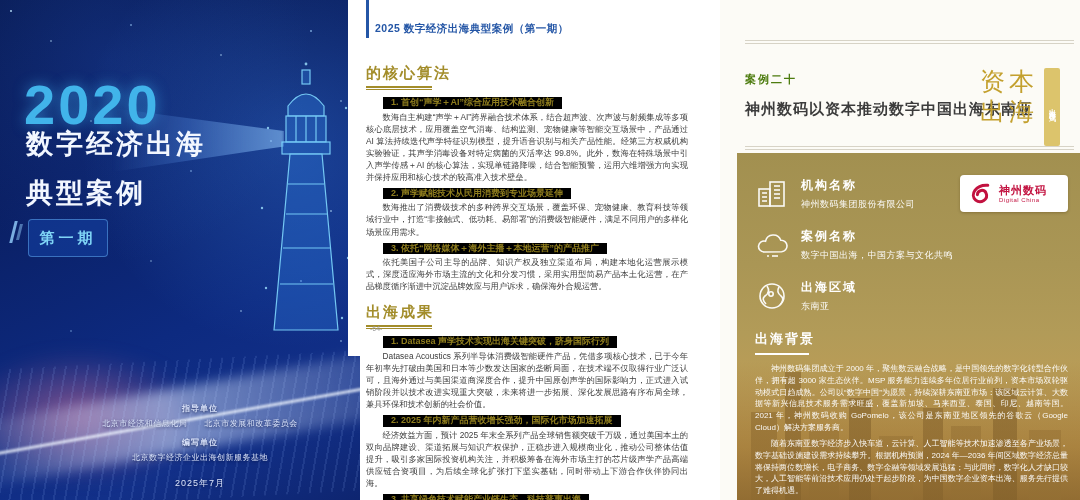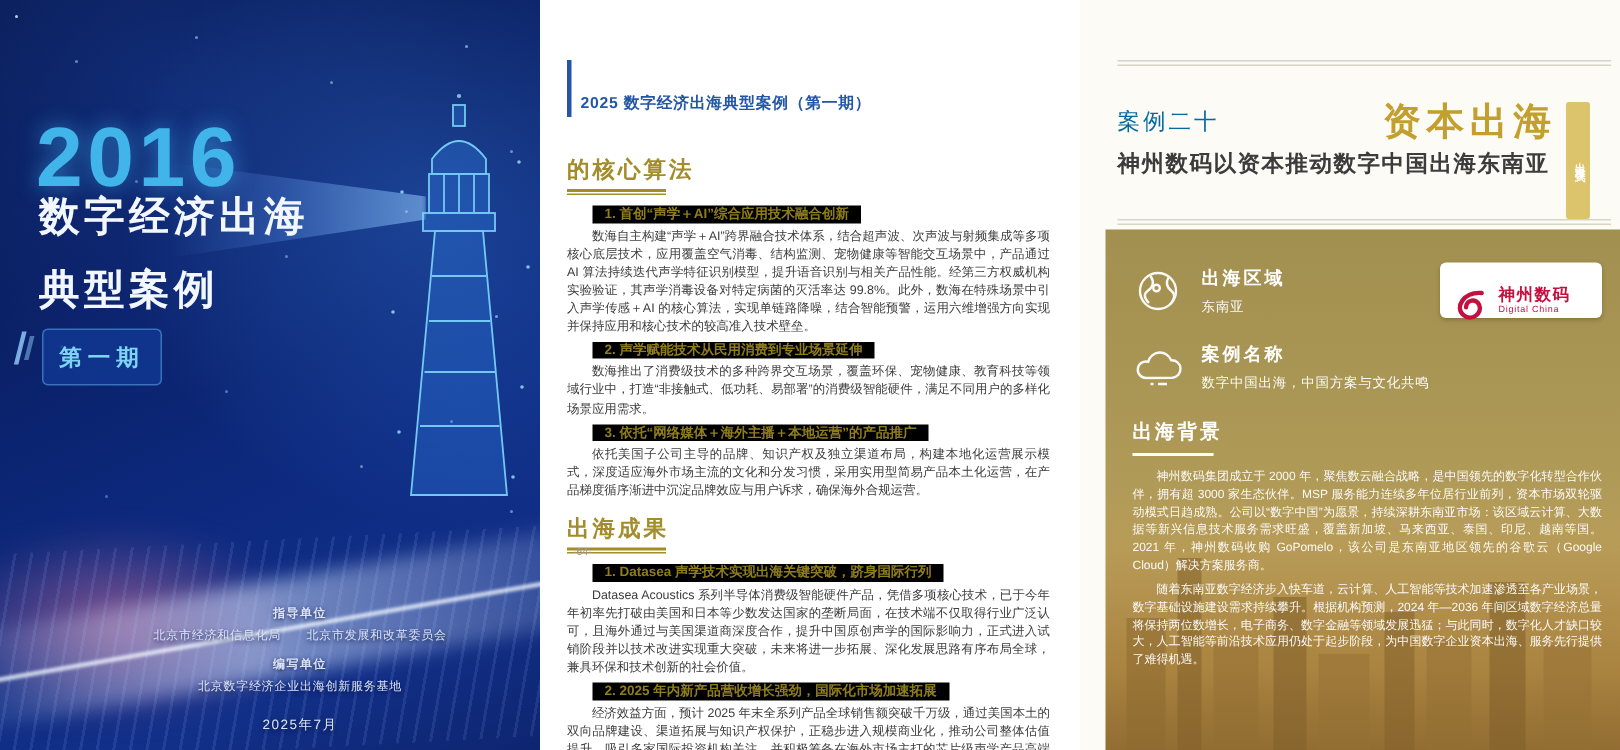--- a/index.html
+++ b/index.html
@@ -44,40 +44,40 @@
            filter:blur(6px); }
   .swoosh2 { position:absolute; left:-30px; top:418px; width:440px; height:3px; transform:rotate(-10deg);
            background:rgba(240,246,255,.8); filter:blur(1px); }
   .cover-footer { position:absolute; left:0; right:0; bottom:10px; text-align:center; color:#dbe4fb; z-index:5;
            text-shadow:0 1px 3px rgba(5,15,60,.8);margin-left:40px; }
   .cf-label { font-size:8px; font-weight:bold; margin-top:8px; letter-spacing:1px; }
   .cf-org   { font-size:8px; margin-top:4px; letter-spacing:.5px; }
   .cf-date  { font-size:9px; font-weight:normal; margin-top:14px; letter-spacing:1px; }
 
   
-  .mid { position:absolute; left:360px; top:0; width:360px; height:356px; background:#ffffff;margin-top:40px; }
+  .mid { position:absolute; left:348px; top:0; width:360px; height:356px; background:#ffffff; }
   .mid-vline { position:absolute; left:18px; top:0; width:3px; height:38px; background:#2456a6; }
   .mid-header { position:absolute; left:27px; top:22px; font-size:10.5px; font-weight:bold; color:#2456a6; letter-spacing:.5px; }
   .mid-content { position:absolute; left:18px; right:20px; top:64px; }
   .gold-h { font-size:15px; font-weight:bold; color:#a38d2b; letter-spacing:2px; }
   .gold-h.second { margin-top:11px; }
   .gold-rule { width:66px; height:4px; border-top:2px solid #a38d2b; border-bottom:1px solid #a38d2b; margin:3px 0 7px; }
   .sub { display:table; margin:5px 0 2px 17px; padding:0 8px; font-size:9px; font-weight:bold;
          color:#8f7d1d; background:#000000; line-height:1.3; }
   .para { font-size:8.3px; line-height:1.45; color:#3c3c3c; text-align:justify; text-indent:2em; margin-bottom:1px; }
   .pageno { position:absolute; left:22px; bottom:24px; font-size:7px; color:#9a9a9a; }
 
   
   .case { position:absolute; left:720px; top:0; width:360px; height:500px; background:#fcfbf6; }
   .rule2 { position:absolute; left:25px; right:6px; height:4px; border-top:1px solid #d7d3c6; border-bottom:1px solid #d7d3c6; }
   .rule2.top { top:40px; } .rule2.bottom { top:146px; }
-  .case-label { position:absolute; left:25px; top:72px; font-size:15px; font-weight:normal; color:#0369a1; letter-spacing:2px; }
+  .case-label { position:absolute; left:25px; top:72px; font-size:11px; font-weight:bold; color:#4d7c0f; letter-spacing:2px; }
   .case-title { position:absolute; left:25px; top:100px; font-size:15px; font-weight:bold; color:#3c3c3c; letter-spacing:1px; }
-  .mode-tag { position:absolute; right:42px; top:66px; display:flex; flex-direction:row; align-items:flex-end;
-              font-size:25px; line-height:1.2; font-weight:bold; color:#c3a02e; letter-spacing:4px; }
+  .mode-tag { position:absolute; right:42px; top:66px; display:flex; flex-direction:column; align-items:flex-end;
+              font-size:25px; line-height:1.2; font-weight:normal; color:#c3a02e; letter-spacing:4px; }
   .mode-ribbon { position:absolute; right:20px; top:68px; width:16px; height:78px; background:#dcc46c; border-radius:2px;
               display:flex; align-items:center; justify-content:center; }
   .mode-ribbon span { writing-mode:vertical-rl; font-size:7px; color:#fff; letter-spacing:2px; font-weight:bold; }
   .card { position:absolute; left:17px; right:0; top:153px; bottom:0; overflow:hidden;
           background:linear-gradient(180deg,#a29050 0%, #aa9655 32%, #b29b58 52%, #bd9d56 70%, #c59c50 85%, #b78e49 100%); }
   .city { position:absolute; left:0; right:0; bottom:0; height:185px;
           background:
            linear-gradient(rgba(141,106,48,.55),rgba(141,106,48,.55)) 14px bottom/26px 88px no-repeat,
            linear-gradient(rgba(130,96,42,.55),rgba(130,96,42,.55)) 48px bottom/16px 128px no-repeat,
            linear-gradient(rgba(146,110,50,.5),rgba(146,110,50,.5)) 72px bottom/30px 70px no-repeat,
@@ -87,21 +87,21 @@
            linear-gradient(rgba(147,111,51,.5),rgba(147,111,51,.5)) 214px bottom/30px 74px no-repeat,
            linear-gradient(rgba(127,94,41,.55),rgba(127,94,41,.55)) 256px bottom/24px 112px no-repeat,
            linear-gradient(rgba(148,112,52,.5),rgba(148,112,52,.5)) 292px bottom/32px 70px no-repeat,
            linear-gradient(to top, rgba(116,82,32,.55), rgba(116,82,32,0) 75%); }
   .card-inner { position:absolute; inset:0; padding:24px 12px 0 18px; }
   .info-row { display:flex; gap:12px; margin-bottom:17px; align-items:flex-start; }
   .info-icon { width:34px; height:34px; flex:0 0 34px; }
   .info-label { font-size:12px; font-weight:bold; color:#ffffff; letter-spacing:2px; }
   .info-value { font-size:9px; color:rgba(255,255,255,.95); margin-top:4px; letter-spacing:.5px; }
   .logo-box { position:absolute; right:12px; top:22px; width:108px; height:37px; background:#fff; border-radius:4px;
-              display:flex; padding:16px 7px; gap:6px; box-shadow:0 1px 3px rgba(60,40,0,.3); }
+              display:flex; align-items:center; padding:16px 7px; gap:6px; box-shadow:0 1px 3px rgba(60,40,0,.3); }
   .logo-cn { font-size:11px; font-weight:bold; color:#c2113f; letter-spacing:1px; line-height:1.2; }
   .logo-en { font-size:6px; color:#c2113f; letter-spacing:.5px; }
   .bg-head { font-size:13px; font-weight:bold; color:#fff; letter-spacing:2px; margin:2px 0 0 0; }
   .bg-rule { width:54px; height:2px; background:#fff; margin:5px 0 8px 0; }
   .bg-para { font-size:8px; line-height:1.48; color:rgba(255,255,255,.95); text-align:justify; text-indent:2em; margin-bottom:4px; }
 </style>
 </head>
 <body>
 
 <div class="stage">
@@ -133,21 +133,21 @@
           <circle cx="14" cy="230" r="1.2"></circle>
         <circle cx="90" cy="260" r="1.2"></circle>
           <circle cx="54" cy="6" r="1.4"></circle>
       </g>
     </svg>
     <div class="pink-glow"></div>
     <div class="streaks"></div>
     <div class="swoosh1"></div>
     <div class="swoosh2"></div>
 
-    <div class="cover-year">2016</div>
+    <div class="cover-year">2020</div>
     <div class="cover-t1">数字经济出海</div>
     <div class="cover-t2">典型案例</div>
     <div class="issue-ticks">
         <i></i>
         <i></i>
       </div>
     <div class="issue-badge">
       <span>第一期</span>
     </div>
 
@@ -203,46 +203,63 @@
     </div>
     <div class="mode-ribbon">
       <span>出海模式</span>
     </div>
     <div class="rule2 bottom"></div>
 
     <div class="card">
       <div class="city"></div>
       <div class="card-inner">
 
+        <div class="info-row">
+          <svg class="info-icon" viewBox="0 0 34 34" fill="none" stroke="#fff" stroke-width="1.6" opacity=".95">
+            <rect x="4" y="12" width="11" height="17"></rect>
+            <rect x="15" y="5" width="14" height="24"></rect>
+            <line x1="7" y1="16" x2="12" y2="16"></line>
+              <line x1="7" y1="20" x2="12" y2="20"></line>
+              <line x1="7" y1="24" x2="12" y2="24"></line>
+            <line x1="19" y1="9" x2="25" y2="9"></line>
+              <line x1="19" y1="13" x2="25" y2="13"></line>
+              <line x1="19" y1="17" x2="25" y2="17"></line>
+              <line x1="19" y1="21" x2="25" y2="21"></line>
+          </svg>
+          <div>
+            <div class="info-label">机构名称</div>
+            <div class="info-value">神州数码集团股份有限公司</div>
+          </div>
+        </div>
+
+        <div class="info-row">
+          <svg class="info-icon" viewBox="0 0 34 34" fill="none" stroke="#fff" stroke-width="1.6" opacity=".95">
+            <path d="M9 24 a5.5 5.5 0 1 1 1.5-10.8 a8 8 0 0 1 15.3-1 a5 5 0 1 1 .8 11.6 Z"></path>
+            <line x1="12" y1="28" x2="14" y2="28"></line>
+              <line x1="17" y1="28" x2="23" y2="28"></line>
+          </svg>
+          <div>
+            <div class="info-label">案例名称</div>
+            <div class="info-value">数字中国出海，中国方案与文化共鸣</div>
+          </div>
+        </div>
 
         <div class="info-row">
           <svg class="info-icon" viewBox="0 0 34 34" fill="none" stroke="#fff" stroke-width="1.6" opacity=".95">
             <circle cx="17" cy="17" r="12"></circle>
             <path d="M12 7 q4 6 -2 10 q-4 3 1 8"></path>
             <path d="M24 8 q-3 5 2 9 q4 3 -1 9"></path>
             <circle cx="16" cy="15" r="2.2"></circle>
           </svg>
           <div>
             <div class="info-label">出海区域</div>
             <div class="info-value">东南亚</div>
           </div>
         </div>
 
-        <div class="info-row">
-          <svg class="info-icon" viewBox="0 0 34 34" fill="none" stroke="#fff" stroke-width="1.6" opacity=".95">
-            <path d="M9 24 a5.5 5.5 0 1 1 1.5-10.8 a8 8 0 0 1 15.3-1 a5 5 0 1 1 .8 11.6 Z"></path>
-            <line x1="12" y1="28" x2="14" y2="28"></line>
-              <line x1="17" y1="28" x2="23" y2="28"></line>
-          </svg>
-          <div>
-            <div class="info-label">案例名称</div>
-            <div class="info-value">数字中国出海，中国方案与文化共鸣</div>
-          </div>
-        </div>
-
         <div class="logo-box">
           <svg width="26" height="26" viewBox="0 0 30 30">
             <path d="M24 5 C10 4 3 16 10 22 C16 27 25 21 22 14 C20 9 12 10 12 16" stroke="#c2113f" stroke-width="3.4" fill="none" stroke-linecap="round"></path>
           </svg>
           <div>
             <div class="logo-cn">神州数码</div>
             <div class="logo-en">Digital China</div>
           </div>
         </div>
 

